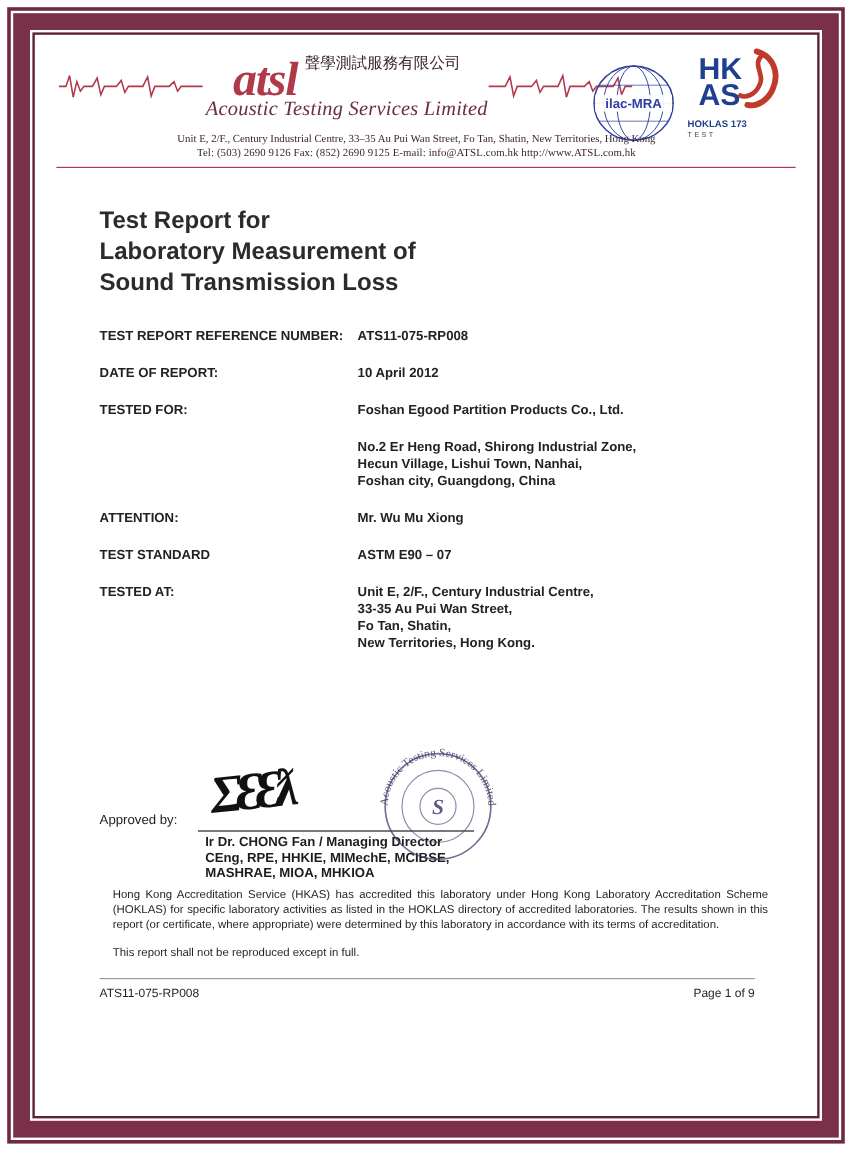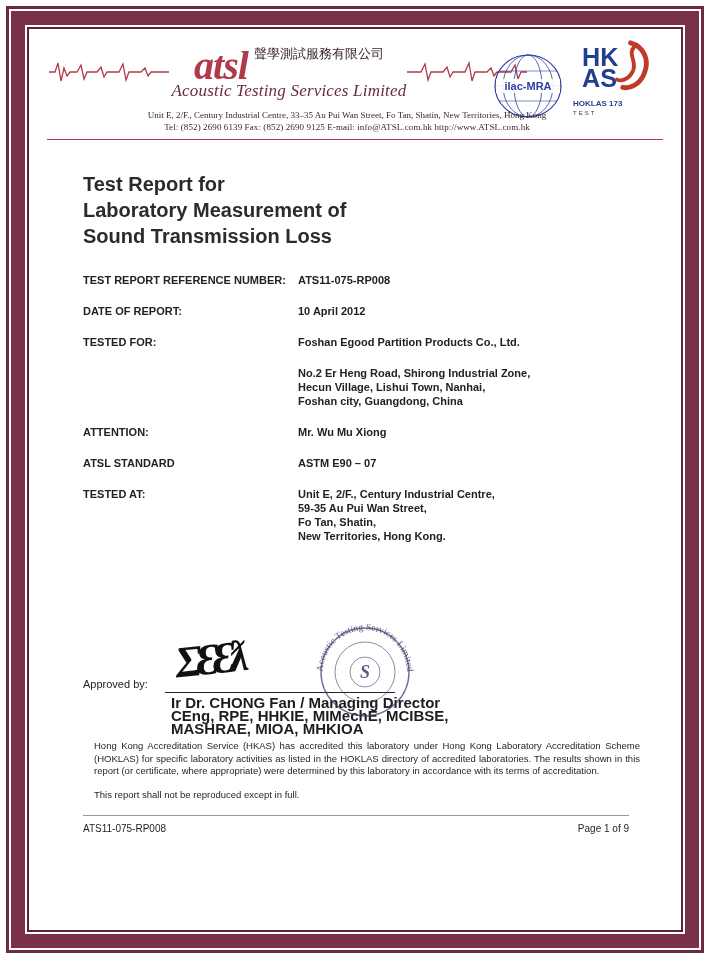--- a/index.html
+++ b/index.html
@@ -229,21 +229,21 @@
     left: 86px;
     top: 86px;
     width: 230px;
     height: 1px;
     background: #222;
   }
   .sig-name {
     position: absolute;
     left: 92px;
     top: 90px;
-    font-size: 15px;
+    font-size: 11px;
     font-weight: bold;
     color: #1d1d1d;
     line-height: 13px;
   }
   .stamp {
     position: absolute;
     left: 230px;
     top: 10px;
     width: 112px;
     height: 112px;
@@ -320,21 +320,21 @@
           <text x="8" y="52" font-family="Liberation Sans, sans-serif" font-size="26" font-weight="bold" fill="#1f3f8f">AS</text>
           <path d="M58 6 C72 10 78 24 72 38 C68 48 58 54 50 52" fill="none" stroke="#c0392b" stroke-width="5" stroke-linecap="round"></path>
           <path d="M62 10 C54 18 66 26 60 36 C56 44 48 46 44 44" fill="none" stroke="#c0392b" stroke-width="4" stroke-linecap="round"></path>
         </svg>
         <div class="hkas-text">HOKLAS 173</div>
         <div class="hkas-text hkas-sub" style="top:72px">TEST</div>
       </div>
 
       <div class="addr-line">
         <div>Unit E, 2/F., Century Industrial Centre, 33–35 Au Pui Wan Street, Fo Tan, Shatin, New Territories, Hong Kong</div>
-        <div class="l2">Tel: (852) 2690 6139      Fax: (852) 2690 9125      E-mail: info@ATSL.com.hk      http://www.ATSL.com.hk</div>
+        <div class="l2">Tel: (503) 2690 9126      Fax: (852) 2690 9125      E-mail: info@ATSL.com.hk      http://www.ATSL.com.hk</div>
       </div>
       <div class="hdr-rule"></div>
     </div>
 
     <div class="content">
 
       <div class="doc-title">
         <div>Test Report for</div>
         <div>Laboratory Measurement of</div>
         <div>Sound Transmission Loss</div>
@@ -358,27 +358,27 @@
             <td class="label"></td>
             <td class="value" style="white-space:pre-line">No.2 Er Heng Road, Shirong Industrial Zone,
 Hecun Village, Lishui Town, Nanhai,
 Foshan city, Guangdong, China</td>
           </tr>
           <tr>
             <td class="label">ATTENTION:</td>
             <td class="value">Mr. Wu Mu Xiong</td>
           </tr>
           <tr>
-            <td class="label">ATSL STANDARD</td>
+            <td class="label">TEST STANDARD</td>
             <td class="value">ASTM E90 – 07</td>
           </tr>
           <tr>
             <td class="label">TESTED AT:</td>
             <td class="value" style="white-space:pre-line">Unit E, 2/F., Century Industrial Centre,
-59-35 Au Pui Wan Street,
+33-35 Au Pui Wan Street,
 Fo Tan, Shatin,
 New Territories, Hong Kong.</td>
           </tr>
         </tbody>
       </table>
 
       <div class="sig-area">
         <div class="approved">Approved by:</div>
         <div class="sig-script">ƩƐƐƛ</div>
         <div class="sig-rule"></div>

